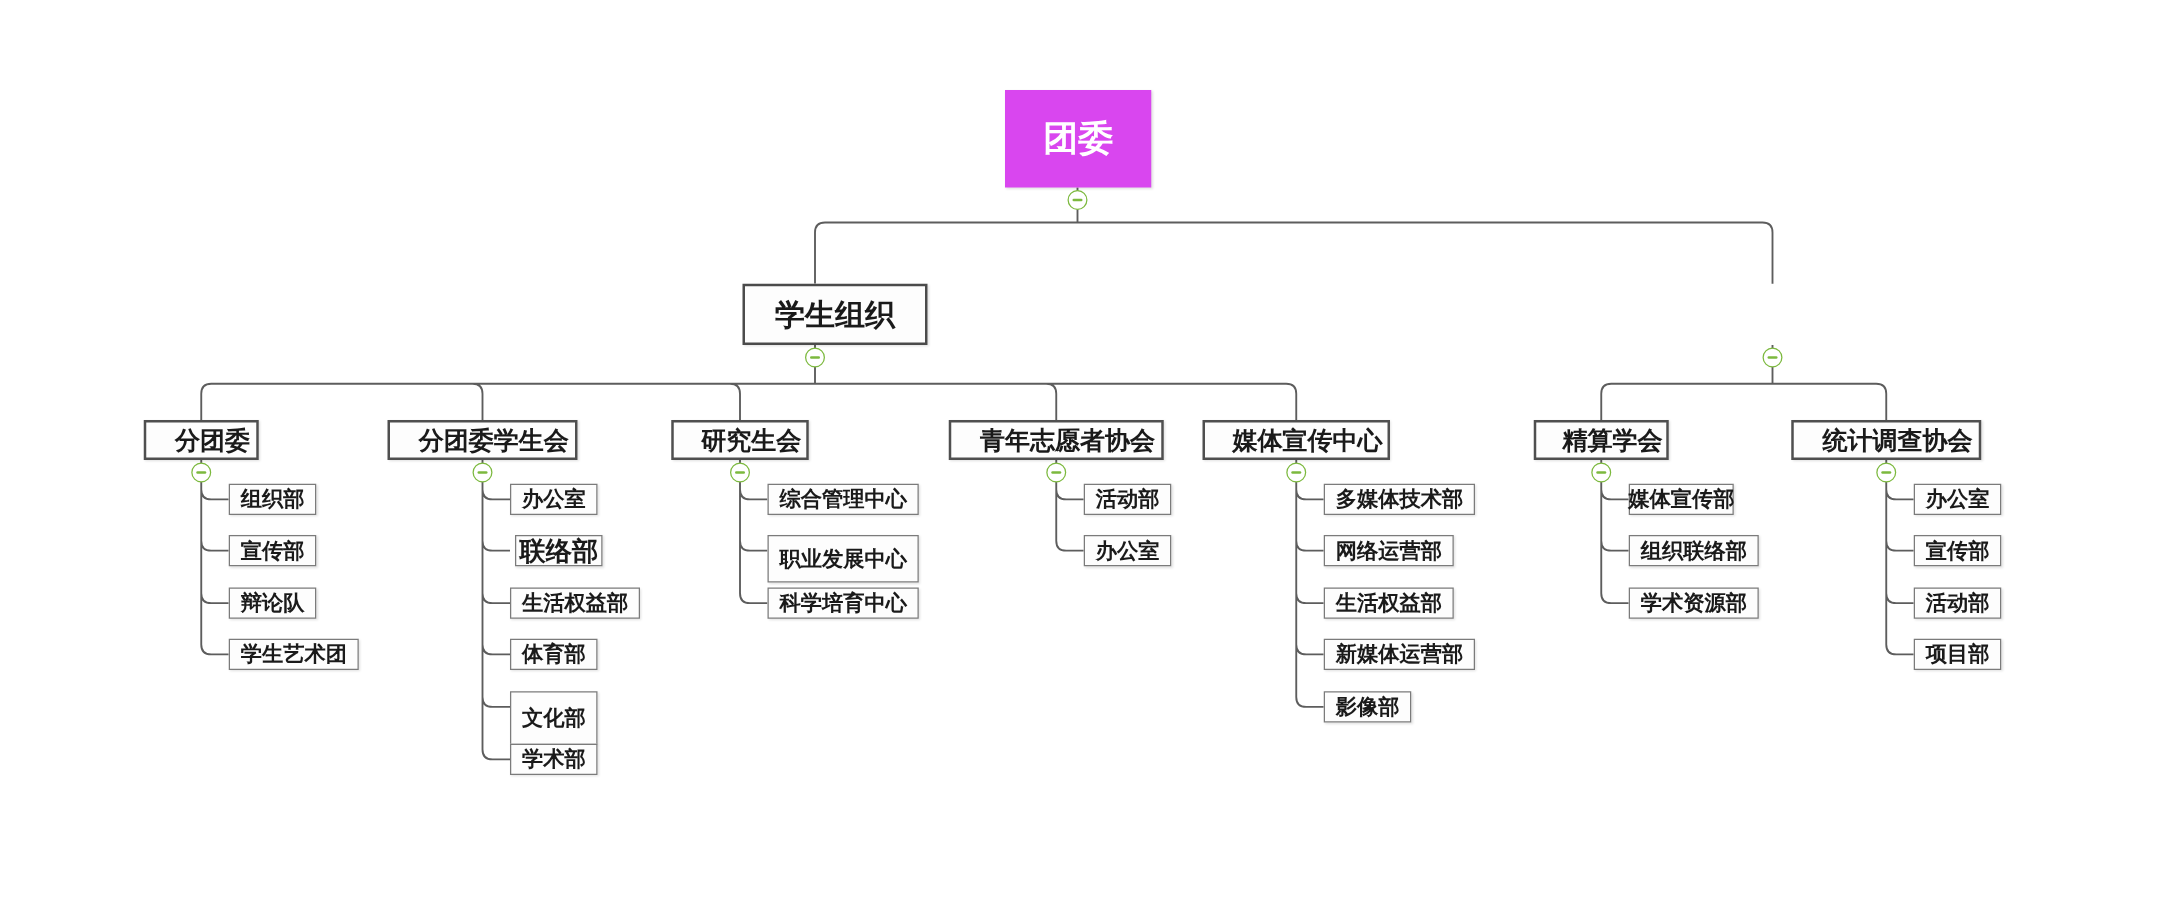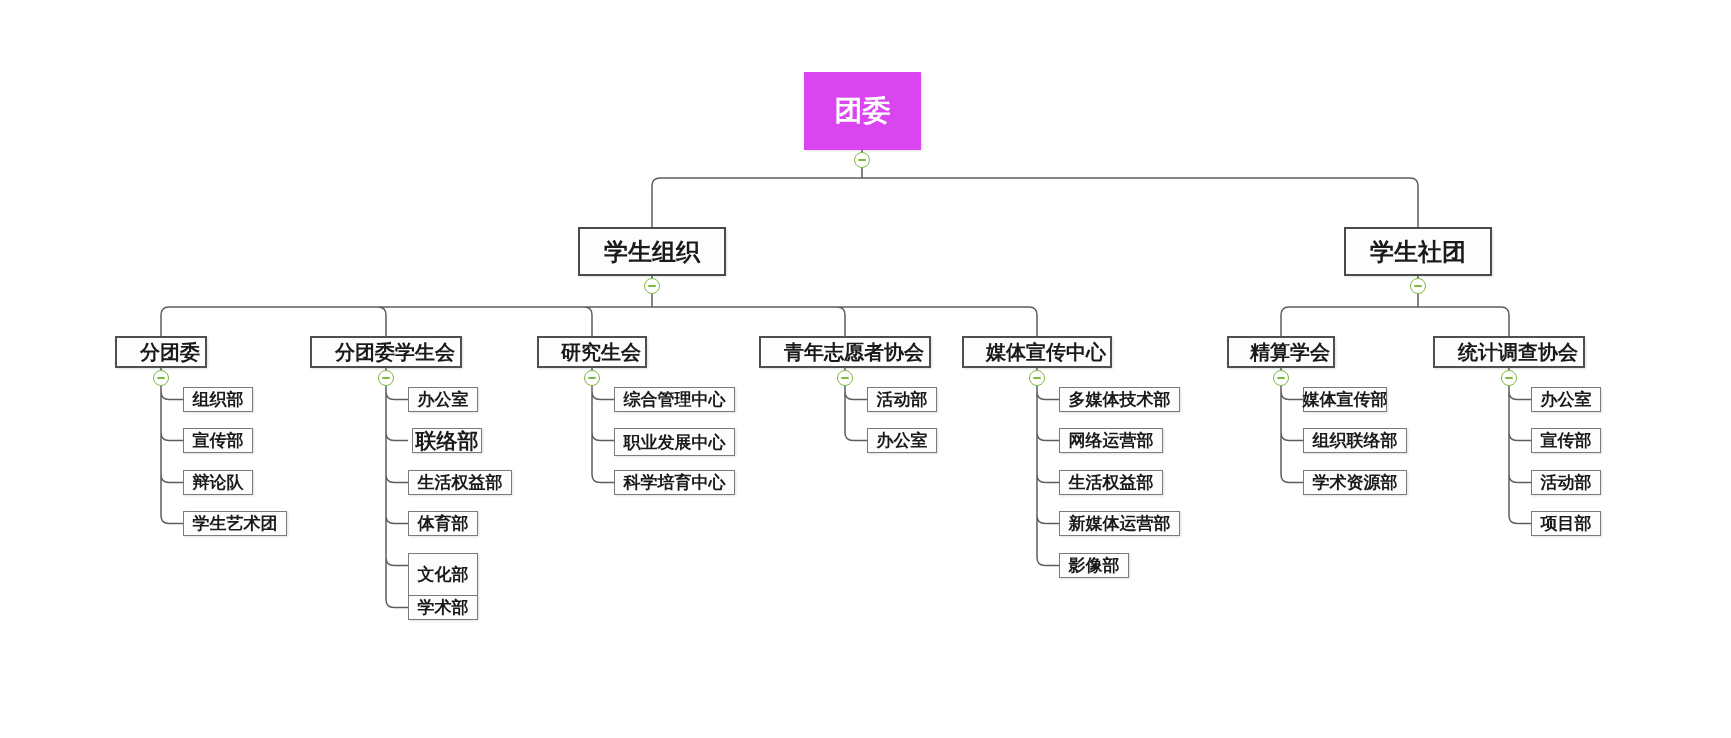--- a/index.html
+++ b/index.html
@@ -7,21 +7,21 @@
   .canvas{position:relative;width:1731px;height:738px;background:#ffffff;overflow:hidden;}
   .connectors{position:absolute;left:0;top:0;z-index:1;}
   .conn{fill:none;stroke:#5d5d5d;stroke-width:1.5;}
   .node{
     position:absolute;z-index:2;box-sizing:border-box;
     display:flex;align-items:center;justify-content:center;
     background:#fdfdfd;color:#1a1a1a;font-weight:bold;white-space:nowrap;
     box-shadow:1px 1px 2px rgba(0,0,0,0.12);
   }
   .root{background:#d946ef;color:#ffffff;border:none;}
-  .lvl1{border:2px solid #4b4b4b;}
+  .lvl1{border:2px solid #4b4b4b;margin-left:16px;}
   .lvl2{border:2px solid #4f4f4f;padding-left:18px;}
   .leaf{border:1.5px solid #7b7b7b;}
   .collapse{
     position:absolute;z-index:3;width:16px;height:16px;box-sizing:border-box;
     background:#ffffff;border:1.5px solid #7CB93E;border-radius:50%;
     display:flex;align-items:center;justify-content:center;cursor:pointer;
   }
   .collapse .bar{width:8px;height:2px;background:#7CB93E;border-radius:1px;}
 </style>
 </head>
@@ -48,21 +48,20 @@
     <path class="conn" d="M1037,368 L1037,557.5 Q1037,565.5 1045,565.5 L1059,565.5 M1037,391.5 Q1037,399.5 1045,399.5 L1059,399.5 M1037,432.5 Q1037,440.5 1045,440.5 L1059,440.5 M1037,474.5 Q1037,482.5 1045,482.5 L1059,482.5 M1037,515.5 Q1037,523.5 1045,523.5 L1059,523.5"></path>
 
     <path class="conn" d="M1281,368 L1281,474.5 Q1281,482.5 1289,482.5 L1303,482.5 M1281,391.5 Q1281,399.5 1289,399.5 L1303,399.5 M1281,432.5 Q1281,440.5 1289,440.5 L1303,440.5"></path>
 
     <path class="conn" d="M1509,368 L1509,515.5 Q1509,523.5 1517,523.5 L1531,523.5 M1509,391.5 Q1509,399.5 1517,399.5 L1531,399.5 M1509,432.5 Q1509,440.5 1517,440.5 L1531,440.5 M1509,474.5 Q1509,482.5 1517,482.5 L1531,482.5"></path>
   </svg>
 
   <div class="node root" style="left:804px;top:72px;width:117px;height:78px;font-size:28px">团委</div>
 
   <div class="node lvl1" style="left:578px;top:227px;width:148px;height:49px;font-size:24px">学生组织</div>
-  <div class="node lvl1" style="left:1344px;top:227px;width:148px;height:49px;font-size:24px">学生社团</div>
 
   <div class="node lvl2" style="left:115px;top:336px;width:92px;height:32px;font-size:20px">分团委</div>
   <div class="node lvl2" style="left:310px;top:336px;width:152px;height:32px;font-size:20px">分团委学生会</div>
   <div class="node lvl2" style="left:537px;top:336px;width:110px;height:32px;font-size:20px">研究生会</div>
   <div class="node lvl2" style="left:759px;top:336px;width:172px;height:32px;font-size:20px">青年志愿者协会</div>
   <div class="node lvl2" style="left:962px;top:336px;width:150px;height:32px;font-size:20px">媒体宣传中心</div>
   <div class="node lvl2" style="left:1227px;top:336px;width:108px;height:32px;font-size:20px">精算学会</div>
   <div class="node lvl2" style="left:1433px;top:336px;width:152px;height:32px;font-size:20px">统计调查协会</div>
 
   <div class="node leaf" style="left:183px;top:387px;width:70px;height:25px;font-size:17px">组织部</div>
@@ -71,21 +70,21 @@
   <div class="node leaf" style="left:183px;top:511px;width:104px;height:25px;font-size:17px">学生艺术团</div>
 
   <div class="node leaf" style="left:408px;top:387px;width:70px;height:25px;font-size:17px">办公室</div>
   <div class="node leaf" style="left:412px;top:428px;width:70px;height:25px;font-size:21px">联络部</div>
   <div class="node leaf" style="left:408px;top:470px;width:104px;height:25px;font-size:17px">生活权益部</div>
   <div class="node leaf" style="left:408px;top:511px;width:70px;height:25px;font-size:17px">体育部</div>
   <div class="node leaf" style="left:408px;top:553px;width:70px;height:43px;font-size:17px">文化部</div>
   <div class="node leaf" style="left:408px;top:595px;width:70px;height:25px;font-size:17px">学术部</div>
 
   <div class="node leaf" style="left:614px;top:387px;width:121px;height:25px;font-size:17px">综合管理中心</div>
-  <div class="node leaf" style="left:614px;top:428px;width:121px;height:28px;font-size:17px">职业发展中心</div>
+  <div class="node leaf" style="left:614px;top:428px;width:121px;height:38px;font-size:17px">职业发展中心</div>
   <div class="node leaf" style="left:614px;top:470px;width:121px;height:25px;font-size:17px">科学培育中心</div>
 
   <div class="node leaf" style="left:867px;top:387px;width:70px;height:25px;font-size:17px">活动部</div>
   <div class="node leaf" style="left:867px;top:428px;width:70px;height:25px;font-size:17px">办公室</div>
 
   <div class="node leaf" style="left:1059px;top:387px;width:121px;height:25px;font-size:17px">多媒体技术部</div>
   <div class="node leaf" style="left:1059px;top:428px;width:104px;height:25px;font-size:17px">网络运营部</div>
   <div class="node leaf" style="left:1059px;top:470px;width:104px;height:25px;font-size:17px">生活权益部</div>
   <div class="node leaf" style="left:1059px;top:511px;width:121px;height:25px;font-size:17px">新媒体运营部</div>
   <div class="node leaf" style="left:1059px;top:553px;width:70px;height:25px;font-size:17px">影像部</div>

